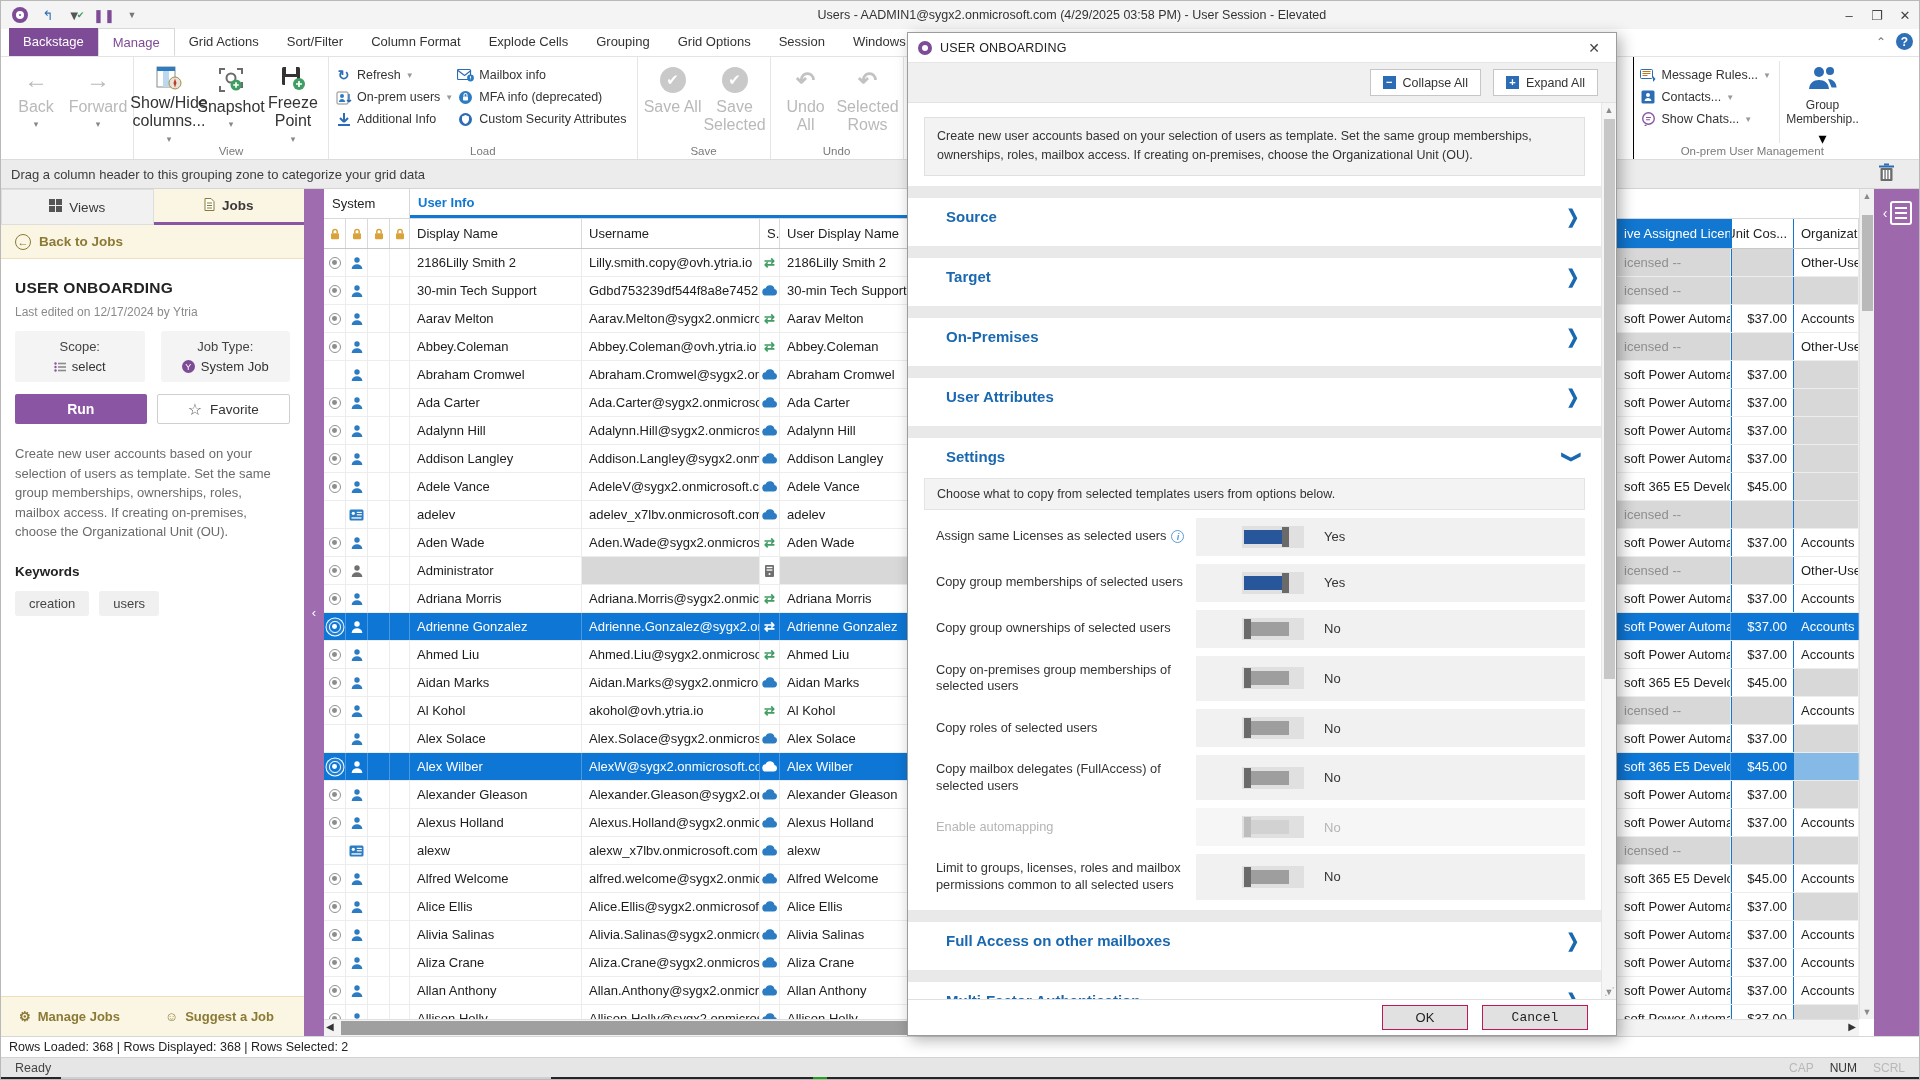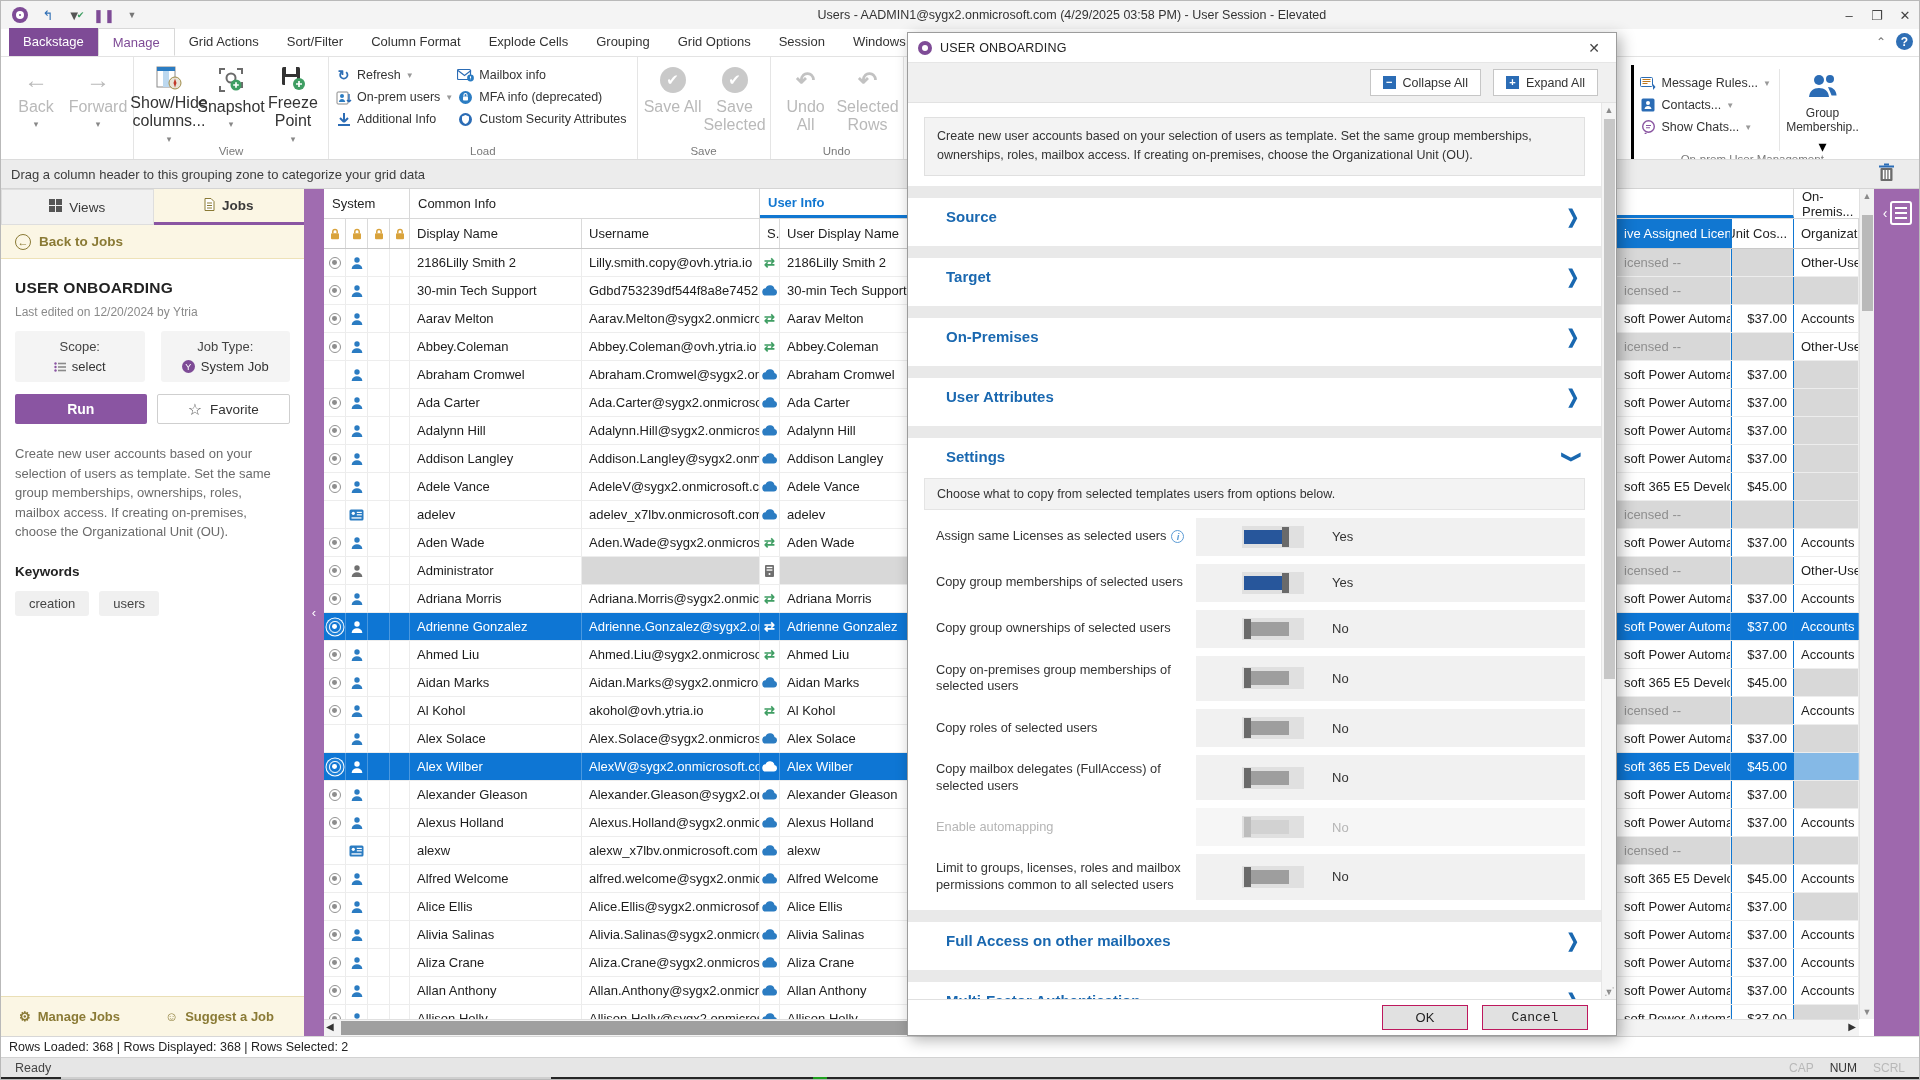--- a/index.html
+++ b/index.html
@@ -35,21 +35,21 @@
   .bigbtn .bicon{height:30px;display:flex;align-items:center;justify-content:center;font-size:24px;}
   .bigbtn .blabel{font-size:16px;color:#333;text-align:center;line-height:1.15;}
   .bigbtn .darr{font-size:9px;color:#888;}
   .bigbtn.disabled .blabel,.bigbtn.disabled .bicon{color:#b9b9b9;}
   .smallcol{display:flex;flex-direction:column;justify-content:flex-start;gap:6px;padding-top:6px;}
   .smallitem{display:flex;align-items:center;gap:5px;font-size:12.5px;color:#333;white-space:nowrap;}
   .smallitem .sicon{width:17px;height:16px;display:flex;align-items:center;justify-content:center;font-size:13px;}
   .smallitem .sarr{font-size:8px;color:#999;}
   .gray-circle{width:26px;height:26px;border-radius:50%;background:#c9c9c9;color:#fff;font-size:15px;display:flex;align-items:center;justify-content:center;}
   .mini-stack{display:flex;flex-direction:column;gap:6px;padding-top:8px;}
-  .rgroup.right-grp{position:absolute;right:48px;top:8px;height:100%;border-right:none;border-left:3px solid #000000;}
+  .rgroup.right-grp{position:absolute;right:48px;top:0;height:100%;border-right:none;border-left:1px solid #000000;}
   .gm-big{width:86px;display:flex;flex-direction:column;align-items:center;padding-top:4px;gap:2px;border-left:1px solid #e5e5e5;margin-left:4px;}
   .gm-big .blabel{font-size:12px;color:#333;text-align:center;line-height:1.15;}
 
   
   .groupzone{position:absolute;left:0;top:158px;width:100%;height:30px;background:#ececec;border-top:1px solid #dcdcdc;border-bottom:1px solid #d4d4d4;display:flex;align-items:center;padding:0 10px;font-size:13px;color:#3c3c3c;}
   .groupzone .gz-trash{margin-left:auto;margin-right:14px;}
 
   
   .main{position:absolute;left:0;top:188px;width:1920px;height:847px;background:#fff;}
 
@@ -137,21 +137,21 @@
   .dlg-body{position:absolute;top:70px;left:0;right:15px;bottom:36px;overflow:hidden;background:#fff;}
   .dlg-desc{margin:14px 16px 4px 16px;background:#f3f3f3;border:1px solid #e0e0e0;padding:9px 12px;font-size:12.5px;color:#333;line-height:1.55;}
   .sec-gap{height:12px;background:#e9e9e9;margin-top:10px;}
   .sec-bar{height:38px;display:flex;align-items:center;padding:0 22px 0 38px;background:#fff;}
   .sec-bar .sec-label{color:#1a68b0;font-size:15px;font-weight:bold;}
   .sec-chev{margin-left:auto;color:#1a68b0;font-size:15px;font-weight:bold;transform:scaleY(1.25);}
   .sec-chev.open{transform:rotate(90deg) scaleY(1.25);}
   .set-info{margin:2px 16px 0 16px;background:#f3f3f3;border:1px solid #e4e4e4;padding:8px 12px;font-size:12.5px;color:#333;}
   .tog-row{display:flex;margin:8px 16px 0 16px;align-items:stretch;}
   .tog-label{width:272px;padding:6px 0 6px 12px;font-size:12.8px;color:#333;line-height:1.3;display:flex;align-items:center;flex-wrap:wrap;}
-  .tog-panel{flex:1;background:#f1f1f1;display:flex;align-items:center;padding-left:46px;gap:28px;min-height:38px;}
+  .tog-panel{flex:1;background:#f1f1f1;display:flex;align-items:center;padding-left:46px;gap:20px;min-height:38px;}
   .toggle{width:62px;height:22px;background:#e0e0e0;display:flex;align-items:center;padding:0 2px;}
   .t-fill{width:38px;height:14px;background:#9e9e9e;}
   .t-handle{width:7px;height:20px;background:#6a6a6a;}
   .toggle.on .t-fill{background:#27569b;order:0;}
   .toggle.on .t-handle{order:1;}
   .toggle.off .t-handle{order:0;}
   .toggle.off .t-fill{order:1;}
   .t-val{font-size:13px;color:#333;}
   .tog-row.dis .tog-label{color:#b5b5b5;}
   .tog-row.dis .tog-panel{background:#f6f6f6;}
@@ -488,21 +488,21 @@
               </svg></span>
           <span>Jobs</span>
         </div>
       </div>
       <div class="back-jobs">
         <span class="back-circle">←</span>
         <span>Back to Jobs</span>
       </div>
       <div class="side-content">
         <div class="job-title">USER ONBOARDING</div>
-        <div class="job-edited">Last edited on 12/20/2024 by Ytria</div>
+        <div class="job-edited">Last edited on 12/17/2024 by Ytria</div>
         <div class="job-boxes">
           <div class="job-box">
             <div>Scope:</div>
             <div class="jb-val">
                 <span class="jb-ic">
                   <svg width="12" height="10">
                     <circle cx="1.5" cy="1.5" r="1.2" fill="#8a55a2"></circle>
                     <rect x="4" y="0.7" width="8" height="1.6" fill="#8a8a8a"></rect>
                     <circle cx="1.5" cy="5" r="1.2" fill="#8a55a2"></circle>
                     <rect x="4" y="4.2" width="8" height="1.6" fill="#8a8a8a"></rect>
@@ -547,21 +547,20 @@
           <span>Suggest a Job</span>
         </span>
       </div>
     </div>
 
     <div class="splitter-left">‹</div>
 
     <div class="grid">
       <div class="ghead-groups">
         <div class="gh" style="width:86px;">System</div>
-        <div class="gh" style="width:350px;">Common Info</div>
         <div class="gh user-info" style="width:1034px;">User Info</div>
         <div class="gh" style="width:65px;border-right:none;">On-Premis...</div>
       </div>
       <div class="ghead-cols" id="ghead-cols">
           <div class="hc lockcell c1">
             <svg width="10" height="12" viewBox="0 0 10 12">
               <rect x="1" y="5.2" width="8" height="6" rx="1" fill="#d9a33c"></rect>
               <path d="M2.8 5.2V3.6a2.2 2.2 0 0 1 4.4 0v1.6" fill="none" stroke="#d9a33c" stroke-width="1.5"></path>
             </svg>
           </div>

